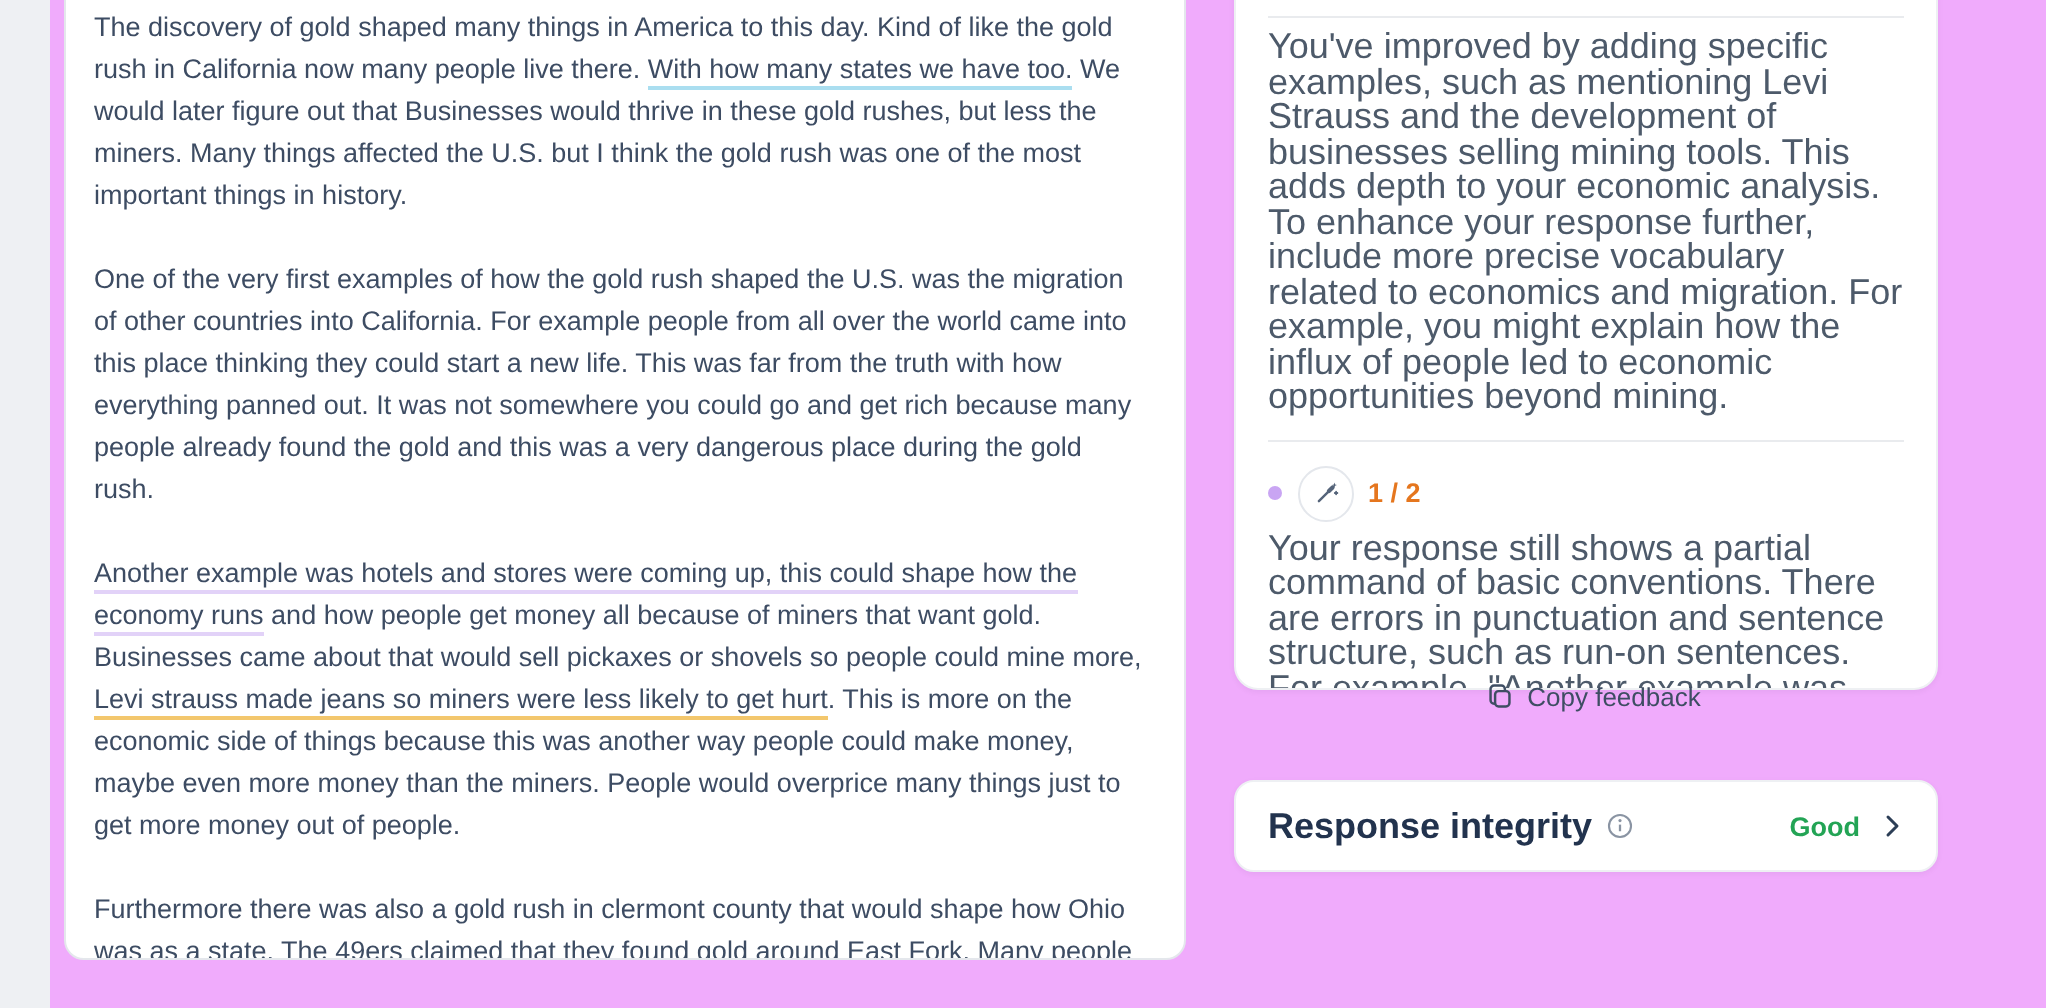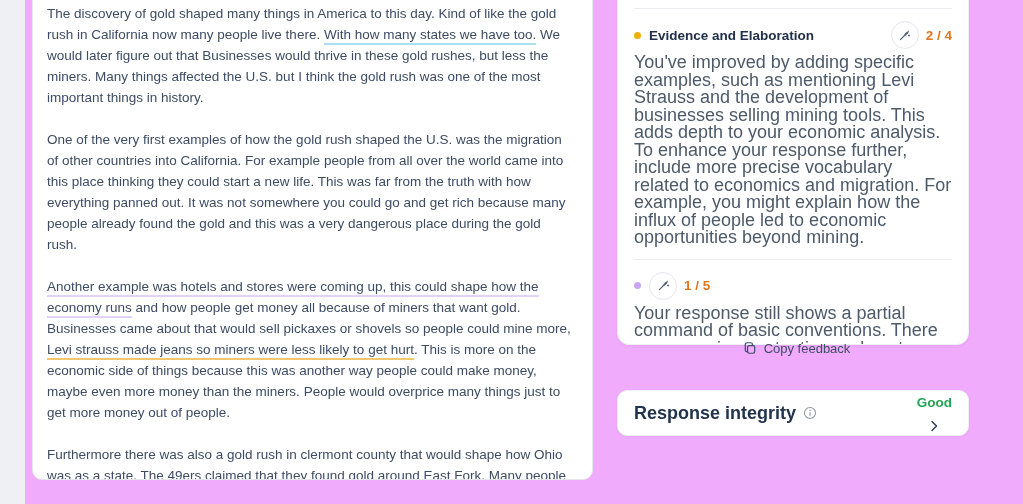--- a/index.html
+++ b/index.html
@@ -52,21 +52,21 @@
   }
   
   .integrity-card{
     position:absolute;left:592px;top:390px;width:352px;height:46px;
     background:#ffffff;border:1px solid #eef0f3;border-radius:10px;
     box-sizing:border-box;display:flex;align-items:center;
     padding:0 16px;box-shadow:0 1px 3px rgba(16,24,40,.05);cursor:pointer;
   }
   .integrity-label{font-size:18px;font-weight:bold;color:#22334e;text-align:right;}
   .info-icon{margin-left:7px;display:flex;align-items:center;}
-  .integrity-right{margin-left:auto;display:flex;align-items:center;gap:10px;flex-direction:column;}
+  .integrity-right{margin-left:auto;display:flex;align-items:center;gap:10px;}
   .integrity-status{font-size:13.5px;font-weight:bold;color:#23a455;}
   .icon-svg{display:block;}
 </style>
 </head>
 <body>
 
 <div class="stage">
 
   <div class="essay-card">
     <div id="essay-paragraphs">
@@ -74,49 +74,36 @@
         <p><span>One of the very first examples of how the gold rush shaped the U.S. was the migration of other countries into California. For example people from all over the world came into this place thinking they could start a new life. This was far from the truth with how everything panned out. It was not somewhere you could go and get rich because many people already found the gold and this was a very dangerous place during the gold rush.</span></p>
         <p><span class="mark" style="border-bottom-color: rgb(226, 210, 248);">Another example was hotels and stores were coming up, this could shape how the economy runs</span><span> and how people get money all because of miners that want gold. Businesses came about that would sell pickaxes or shovels so people could mine more, </span><span class="mark" style="border-bottom-color: rgb(243, 199, 109);">Levi strauss made jeans so miners were less likely to get hurt</span><span>. This is more on the economic side of things because this was another way people could make money, maybe even more money than the miners. People would overprice many things just to get more money out of people.</span></p>
         <p><span>Furthermore there was also a gold rush in clermont county that would shape how Ohio was as a state. The 49ers claimed that they found gold around East Fork. Many people believed this could shape the economy, but they shortly found out that gold deposits were too small. So the miners did not make a lot of money but the businesses definitely did.</span></p>
       </div>
   </div>
 
   <div class="feedback-card">
     <div class="divider"></div>
     <div id="feedback-sections">
   <div class="section">
-    <div class="section-head">
-      <span class="dot" style="background: rgb(238, 176, 5);"></span>
-      <span class="section-title">Evidence and Elaboration</span>
-      <span class="rubric-btn">
-        <svg class="icon-svg" width="13" height="13" viewBox="0 0 16 16" fill="none" stroke="#55647a" stroke-width="1.5" stroke-linecap="round">
-          <path d="M3 13 L9.2 6.8"></path>
-          <path d="M9.2 6.8 L11.4 4.6" stroke-width="2.6"></path>
-          <path d="M12.6 1.6 l0.4 1.1 1.1 0.4 -1.1 0.4 -0.4 1.1 -0.4 -1.1 -1.1 -0.4 1.1 -0.4 z" fill="#55647a" stroke="none"></path>
-          <path d="M13.6 7.2 v1.6 M12.8 8 h1.6" stroke-width="1.1"></path>
-        </svg>
-      </span>
-      <span class="score" style="color: rgb(229, 118, 30);">2 / 4</span>
-    </div>
     <div class="section-body">You've improved by adding specific examples, such as mentioning Levi Strauss and the development of businesses selling mining tools. This adds depth to your economic analysis. To enhance your response further, include more precise vocabulary related to economics and migration. For example, you might explain how the influx of people led to economic opportunities beyond mining.</div>
     <div class="divider-between"></div>
   </div>
 
   <div class="section">
     <div class="section-head">
       <span class="dot" style="background: rgb(201, 165, 243);"></span>
       <span class="rubric-btn">
         <svg class="icon-svg" width="13" height="13" viewBox="0 0 16 16" fill="none" stroke="#55647a" stroke-width="1.5" stroke-linecap="round">
           <path d="M3 13 L9.2 6.8"></path>
           <path d="M9.2 6.8 L11.4 4.6" stroke-width="2.6"></path>
           <path d="M12.6 1.6 l0.4 1.1 1.1 0.4 -1.1 0.4 -0.4 1.1 -0.4 -1.1 -1.1 -0.4 1.1 -0.4 z" fill="#55647a" stroke="none"></path>
           <path d="M13.6 7.2 v1.6 M12.8 8 h1.6" stroke-width="1.1"></path>
         </svg>
       </span>
-      <span class="score" style="color: rgb(229, 118, 30);">1 / 5</span>
+      <span class="score" style="color: rgb(229, 118, 30);">1 / 2</span>
     </div>
     <div class="section-body">Your response still shows a partial command of basic conventions. There are errors in punctuation and sentence structure, such as run-on sentences. For example, "Another example was hotels and stores were coming up, this could shape how the economy runs" could be revised to improve clarity. Try breaking this into two sentences or using a semicolon. Work on varying your sentence structure and checking for punctuation errors to improve readability.</div>
 
   </div>
 </div>
   </div>
 
   <div class="copy-row">
     <span class="info-icon">
       <svg class="icon-svg" width="14" height="14" viewBox="0 0 16 16" fill="none" stroke="#3e4d63" stroke-width="1.4">

